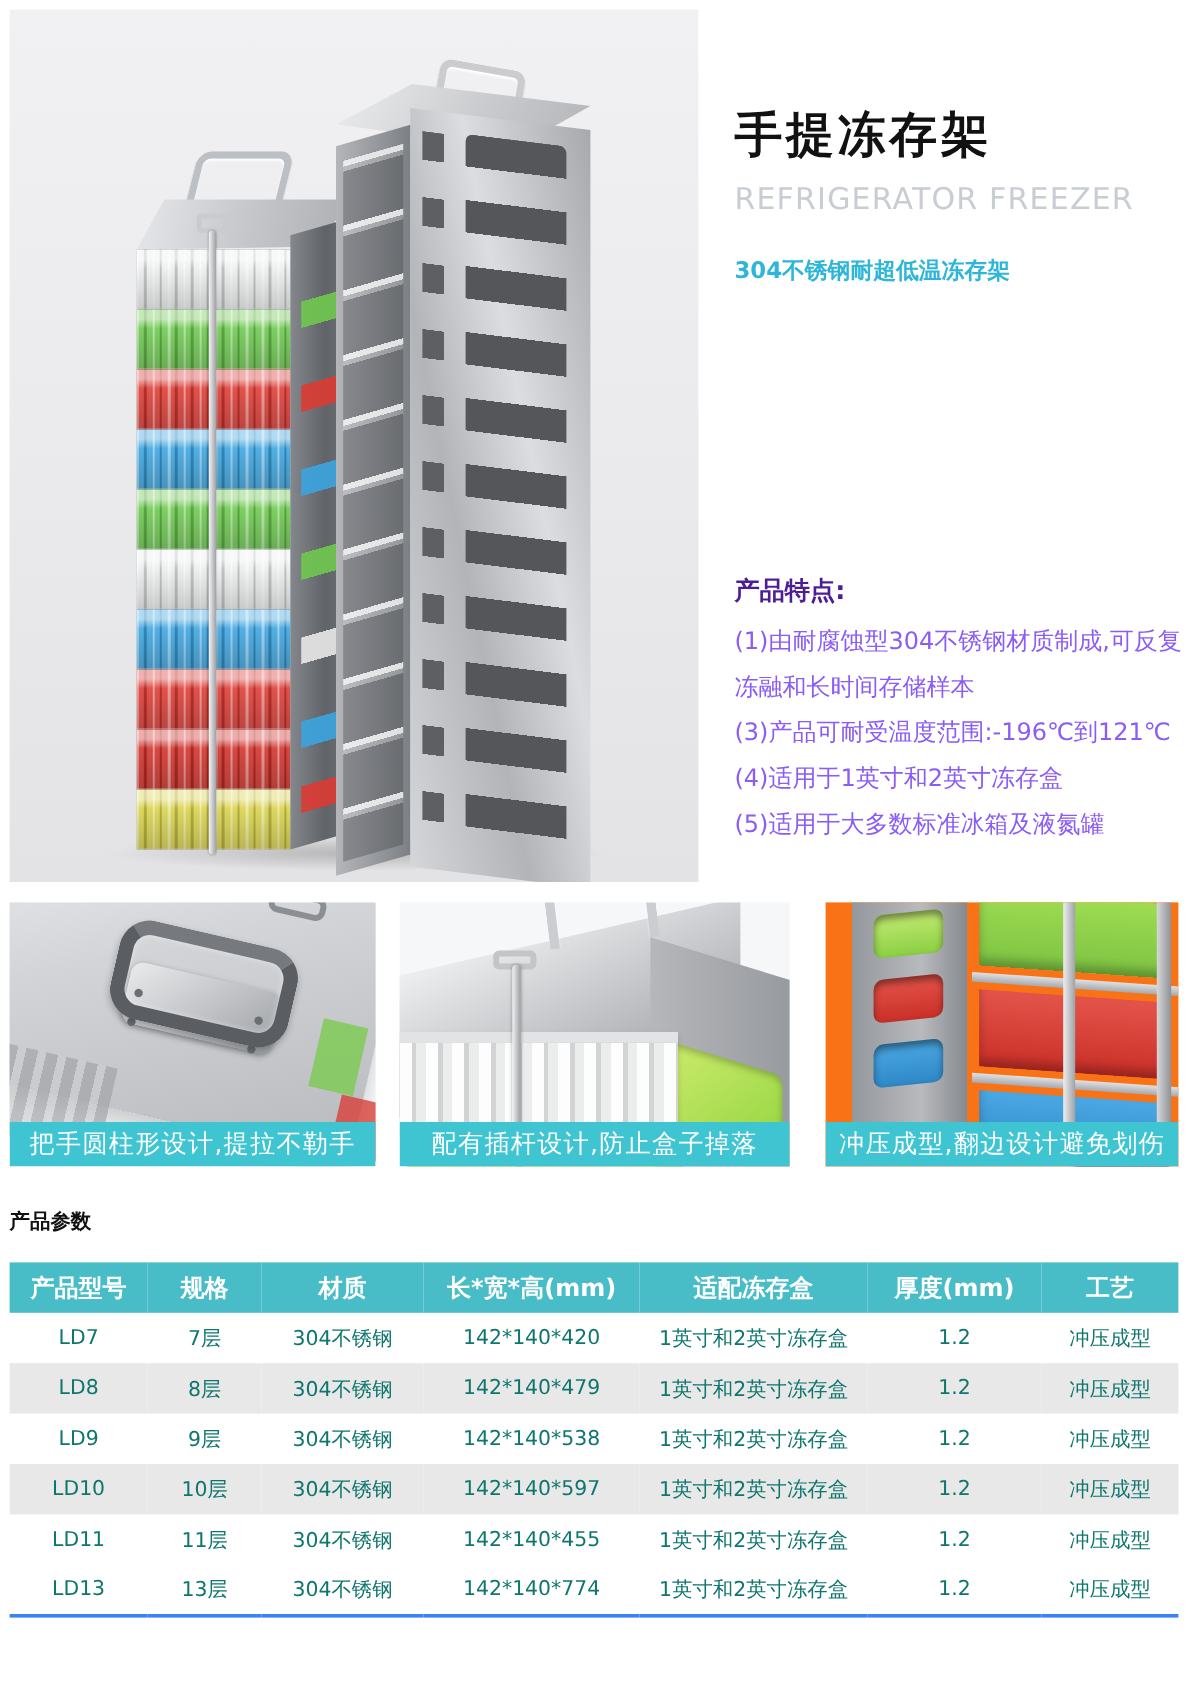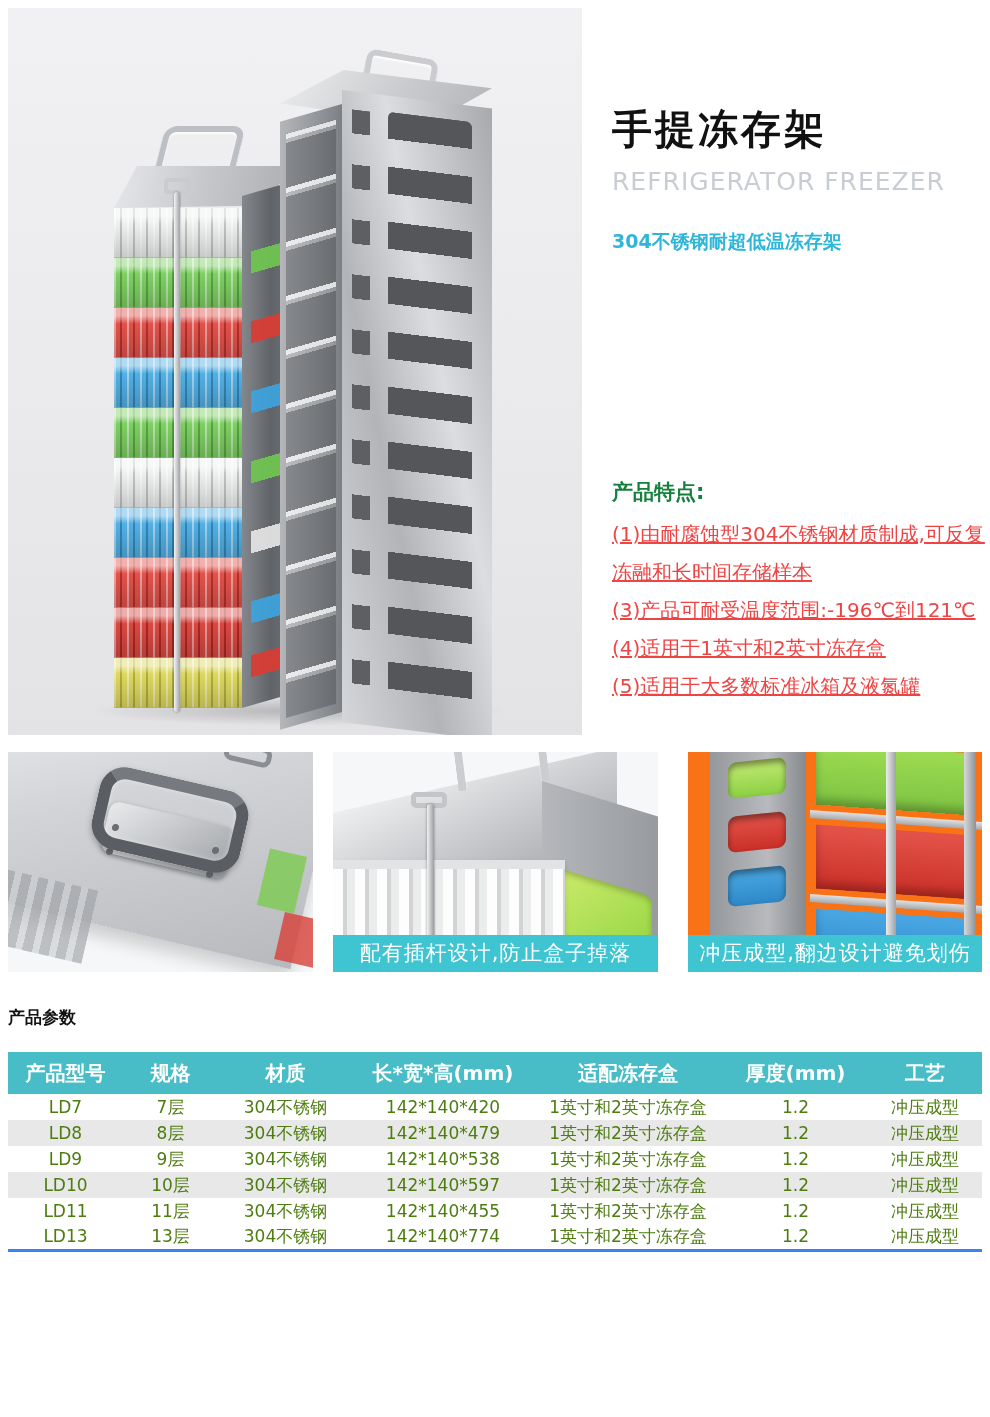--- a/index.html
+++ b/index.html
@@ -98,28 +98,28 @@
   .rack-right .slots-wide {
     position:absolute; left:46px; top:16px; width:84px; height:600px; border-radius:6px;
     background:repeating-linear-gradient(180deg, #54565a 0 27px, rgba(0,0,0,0) 27px 55px);
   }
   .rack-right .slots-narrow {
     position:absolute; left:10px; top:18px; width:18px; height:598px;
     background:repeating-linear-gradient(180deg, #5d5f63 0 24px, rgba(0,0,0,0) 24px 55px);
   }
 
   
-  .hero-text { position:absolute; left:612px; top:106px; width:375px; }
+  .hero-text { position:absolute; left:612px; top:90px; width:375px; }
   .page-title { font-size:40px; line-height:1.15; font-weight:bold; color:#111; letter-spacing:3px; }
   .subtitle-en { margin-top:14px; font-size:25px; line-height:31px; color:#c8ccd3; letter-spacing:1px; }
   .tagline { margin-top:32px; font-size:19px; font-weight:bold; color:#2eb6d9; }
 
   .features { position:absolute; left:612px; top:478px; width:376px; }
-  .features-heading { font-size:21px; font-weight:bold; color:#15803d; margin-bottom:9px; }
-  .feature-item { font-size:20px; line-height:38px; color:#ef4444;text-decoration:underline; }
+  .features-heading { font-size:21px; font-weight:bold; color:#4c1d95; margin-bottom:9px; }
+  .feature-item { font-size:20px; line-height:38px; color:#8b5cf6; }
 
   
   .g-item { position:absolute; top:752px; height:220px; background:#f6f7f8; overflow:hidden; }
   .g1 { left:8px;  width:305px; }
   .g2 { left:333px; width:325px; }
   .g3 { left:688px; width:294px; }
   .g-cap {
     position:absolute; left:0; right:0; bottom:0; height:37px; z-index:5;
     background:#3fc4d2; color:#fff; font-size:21px; line-height:37px;
     text-align:center; letter-spacing:1px; white-space:nowrap;
@@ -205,21 +205,21 @@
   .spec-table {
     position:absolute; left:8px; top:1052px; width:974px;
     border-collapse:collapse; table-layout:fixed;
     border-bottom:3px solid #3b82f6;
   }
   .spec-table th {
     background:#48bdc7; color:#fff; font-size:20px; font-weight:bold;
     height:42px; text-align:center; white-space:nowrap;
   }
   .spec-table td {
-    height:26px; text-align:center; font-size:17px; color:#4d7c0f; white-space:nowrap;
+    height:42px; text-align:center; font-size:17px; color:#0f766e; white-space:nowrap;
   }
   .spec-table tr.alt td { background:#e8e8e8; }
 </style>
 </head>
 <body>
 
 <div class="hero-photo">
   <div class="rack-shadow"></div>
 
   <div class="rack-left">
@@ -278,20 +278,21 @@
   <div class="hint-rack"></div>
   <div class="hint-green"></div>
   <div class="hint-red"></div>
   <div class="latch"></div>
   <div class="plate"></div>
   <div class="screw s1"></div>
   <div class="screw s2"></div>
   <div class="screw s3"></div>
   <div class="screw s4"></div>
   <div class="handle-top"></div>
+  <div class="g-cap">把手圆柱形设计,提拉不勒手</div>
 </div>
 
 <div class="g-item g2">
   <div class="lid2"></div>
   <div class="rside"></div>
   <div class="rwin"></div>
   <div class="handle2"></div>
   <div class="tubes"></div>
   <div class="greenbox"></div>
   <div class="rod2-hook"></div>

